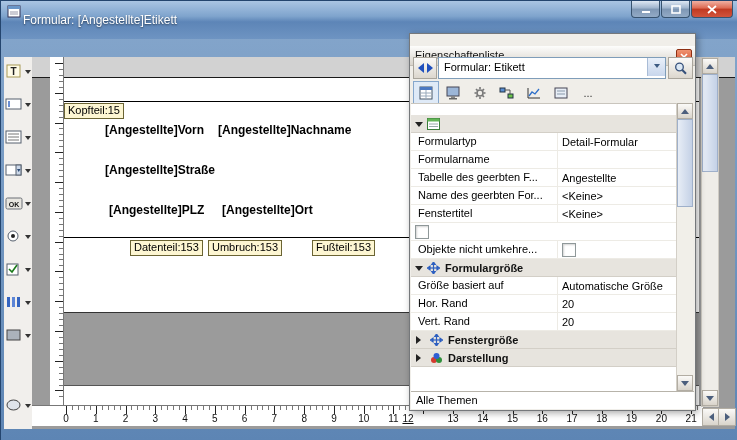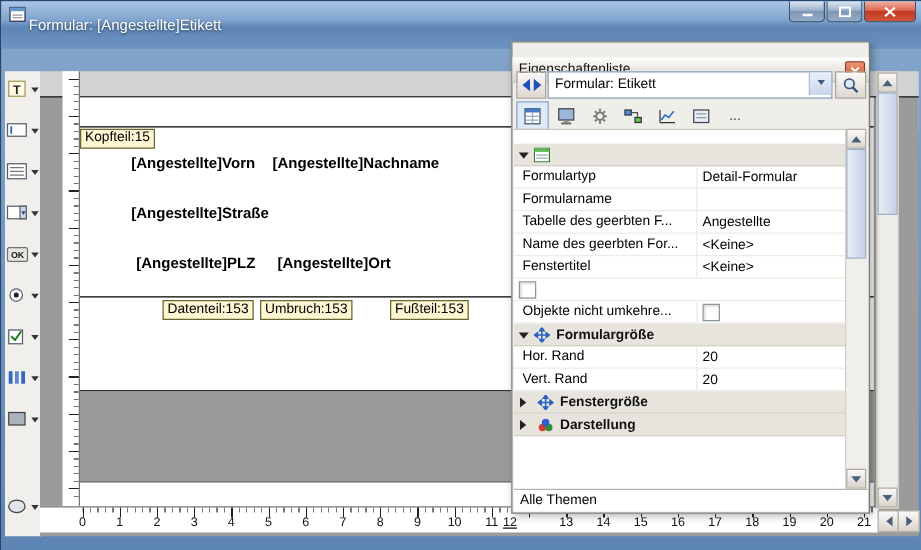--- a/index.html
+++ b/index.html
@@ -500,20 +500,24 @@
                 <polygon points="6.5,0 4.8,2.5 8.2,2.5"></polygon>
                 <polygon points="6.5,12 4.8,9.5 8.2,9.5"></polygon>
                 <polygon points="0.5,6 3,4.2 3,7.8"></polygon>
                 <polygon points="12.5,6 10,4.2 10,7.8"></polygon>
               </g>
             </svg>
           </span>
         <span>Formulargröße</span>
       </div>
       <div class="prow">
+        <div class="plab">Größe basiert auf</div>
+        <div class="pval">Automatische Größe</div>
+      </div>
+      <div class="prow">
         <div class="plab">Hor. Rand</div>
         <div class="pval">20</div>
       </div>
       <div class="prow">
         <div class="plab">Vert. Rand</div>
         <div class="pval">20</div>
       </div>
       <div class="psec">
         <span class="tri-r"></span>
         <span class="sico">

